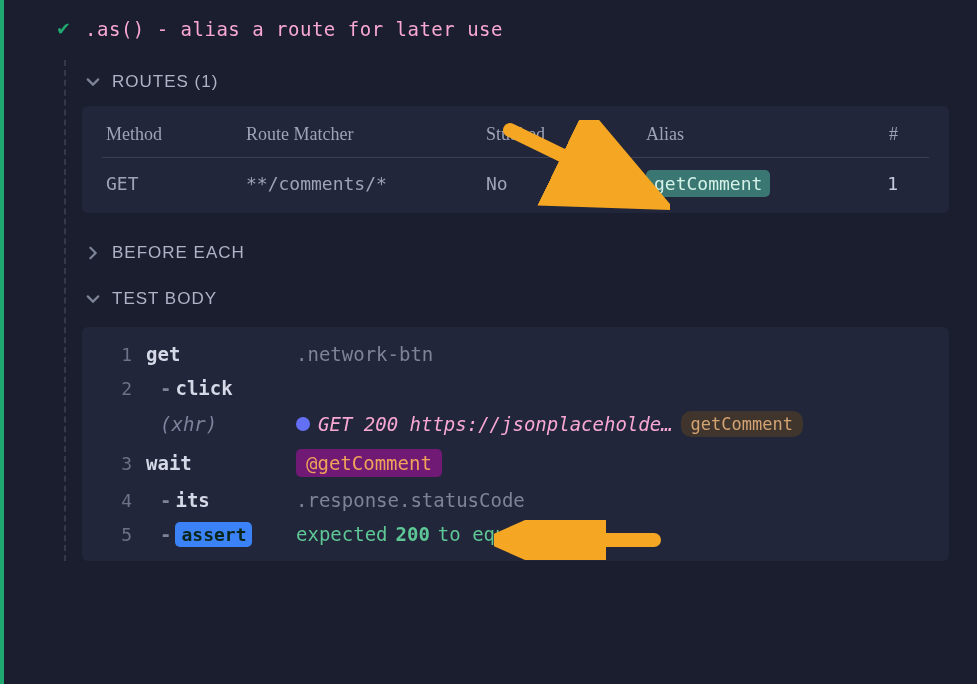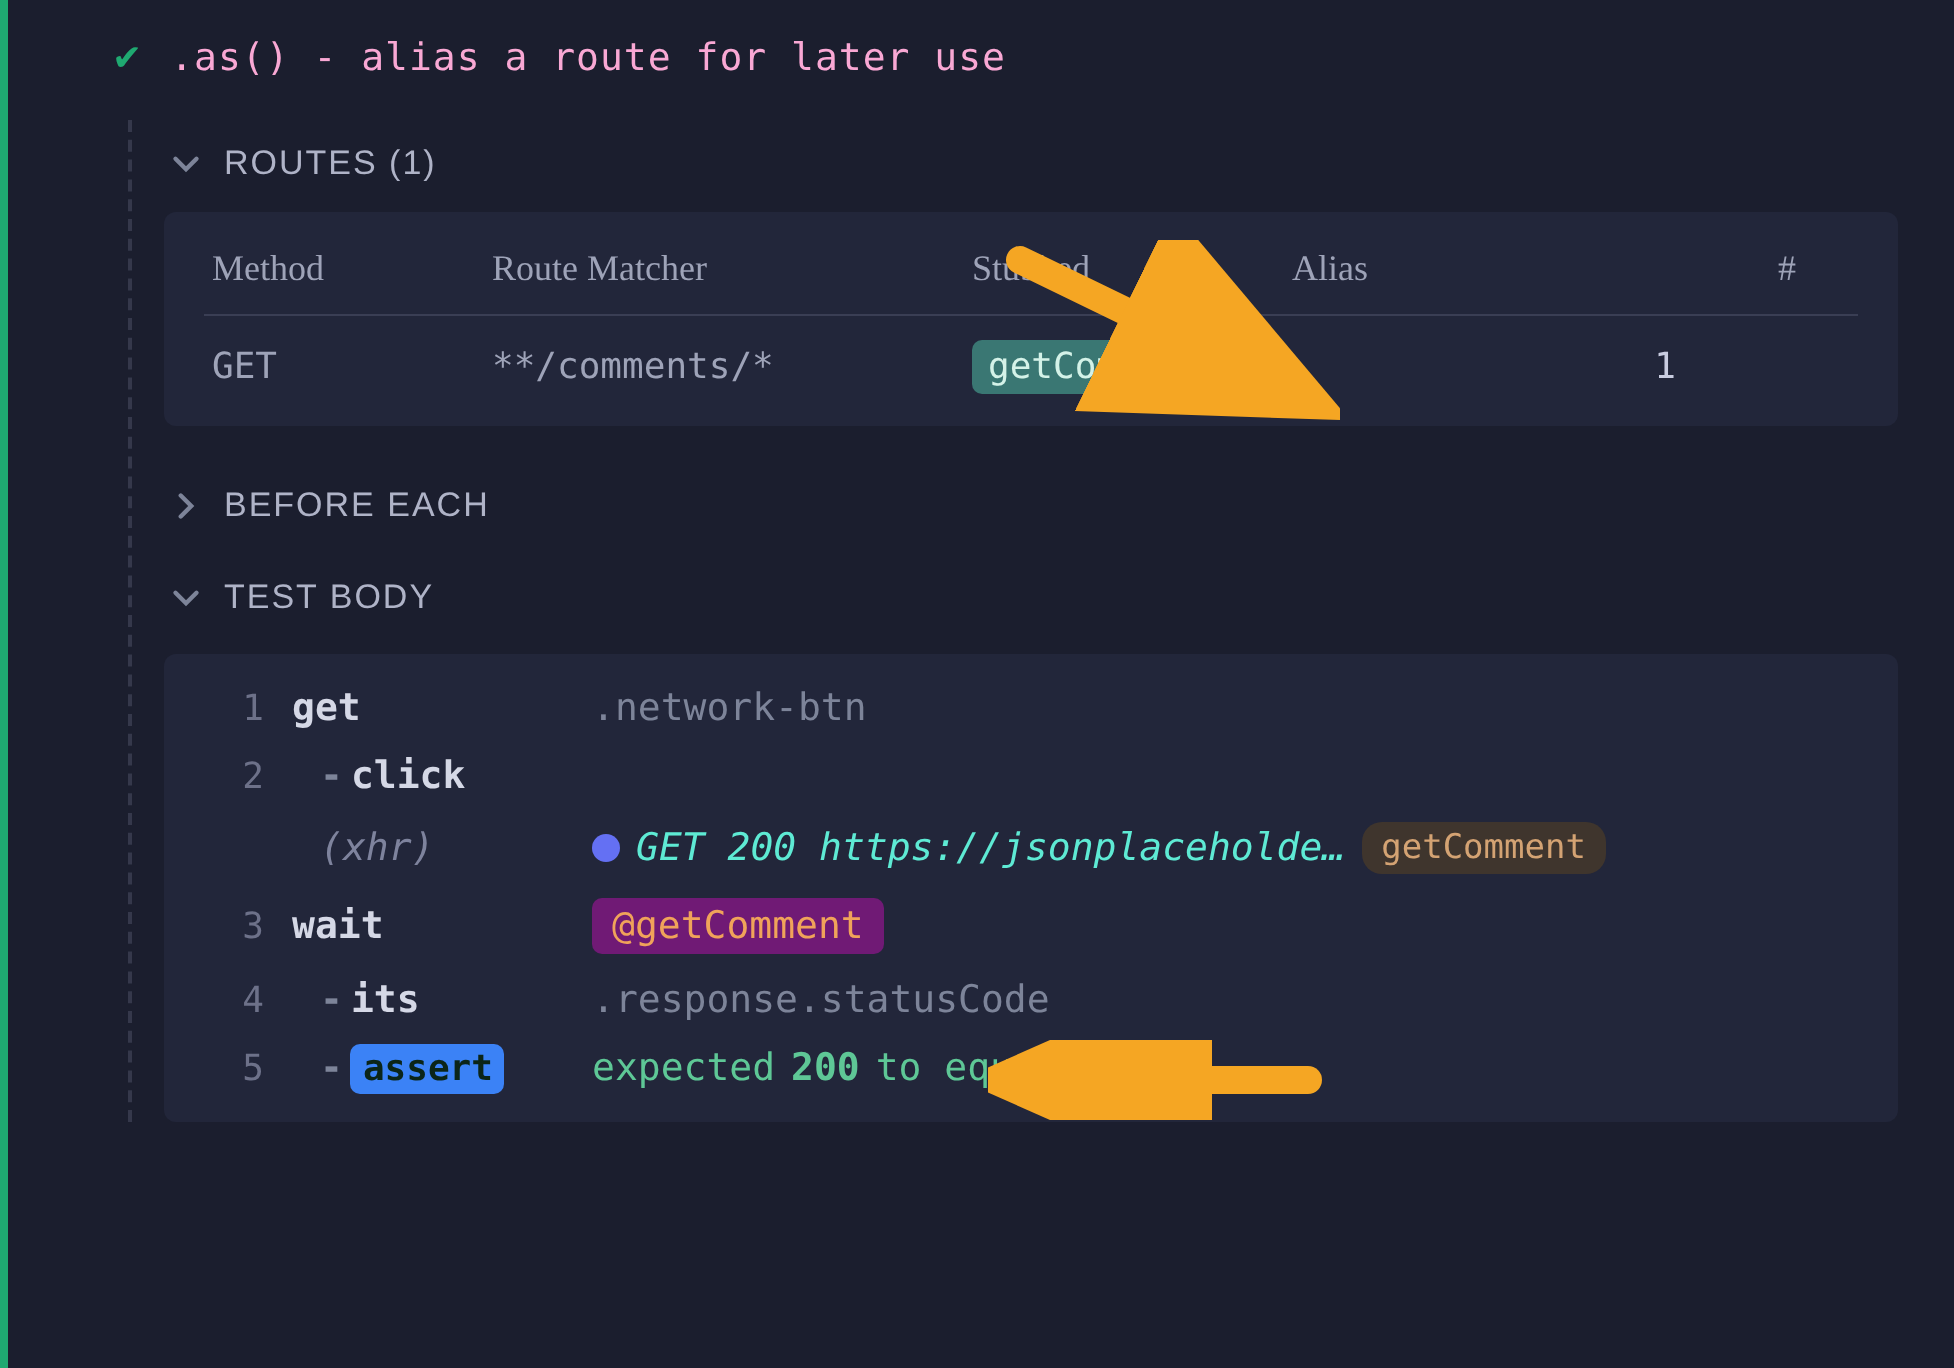--- a/index.html
+++ b/index.html
@@ -88,21 +88,21 @@
     grid-template-columns: 48px 150px 1fr;
     align-items: center;
     padding: 6px 16px;
     font-size: 19px;
   }
   .cmd-num { color: #6d7189; text-align: right; padding-right: 14px; font-size: 18px;}
   .cmd-name { color: #d5d8e6; font-weight: 600; }
   .cmd-child { padding-left: 14px; }
   .cmd-child .dash { color: #7d8499; margin-right: 4px; font-weight: 600;}
   .cmd-msg { color: #7d8499; display: flex; align-items: center; gap: 8px; flex-wrap: nowrap; overflow: hidden;}
-  .cmd-msg-italic { font-style: italic; color: #5eead4; white-space: nowrap; overflow: hidden; text-overflow: ellipsis; max-width: 460px;}
+  .cmd-msg-italic { font-style: italic; color: #f9a8d4; white-space: nowrap; overflow: hidden; text-overflow: ellipsis; max-width: 460px;}
   .xhr-label { color: #7e839d; font-style: italic; }
   .dot-purple { width: 14px; height: 14px; background: #6470f3; border-radius: 50%; display: inline-block; flex-shrink:0;}
   .alias-pill {
     background: #3f352d;
     color: #d4a373;
     padding: 3px 10px;
     border-radius: 10px;
     font-size: 17px;
     display: inline-block;
     width: fit-content;
@@ -162,20 +162,21 @@
         <div>Method</div>
         <div>Route Matcher</div>
         <div>Stubbed</div>
         <div>Alias</div>
         <div style="text-align:right;padding-right:8px;">#</div>
       </div>
       <div class="routes-divider"></div>
       <div class="routes-row mono">
         <div>GET</div>
         <div>**/comments/*</div>
+        <div>No</div>
         <div><span class="alias-badge mono">getComment</span></div>
         <div class="num">1</div>
       </div>
     </div>
 
     <div class="section-header">
       <span class="chevron">
         <svg width="14" height="14" viewBox="0 0 16 16">
             <path d="M5 2 L11 8 L5 14" stroke="#7d8499" stroke-width="2.5" fill="none" stroke-linecap="round"></path>
           </svg>

